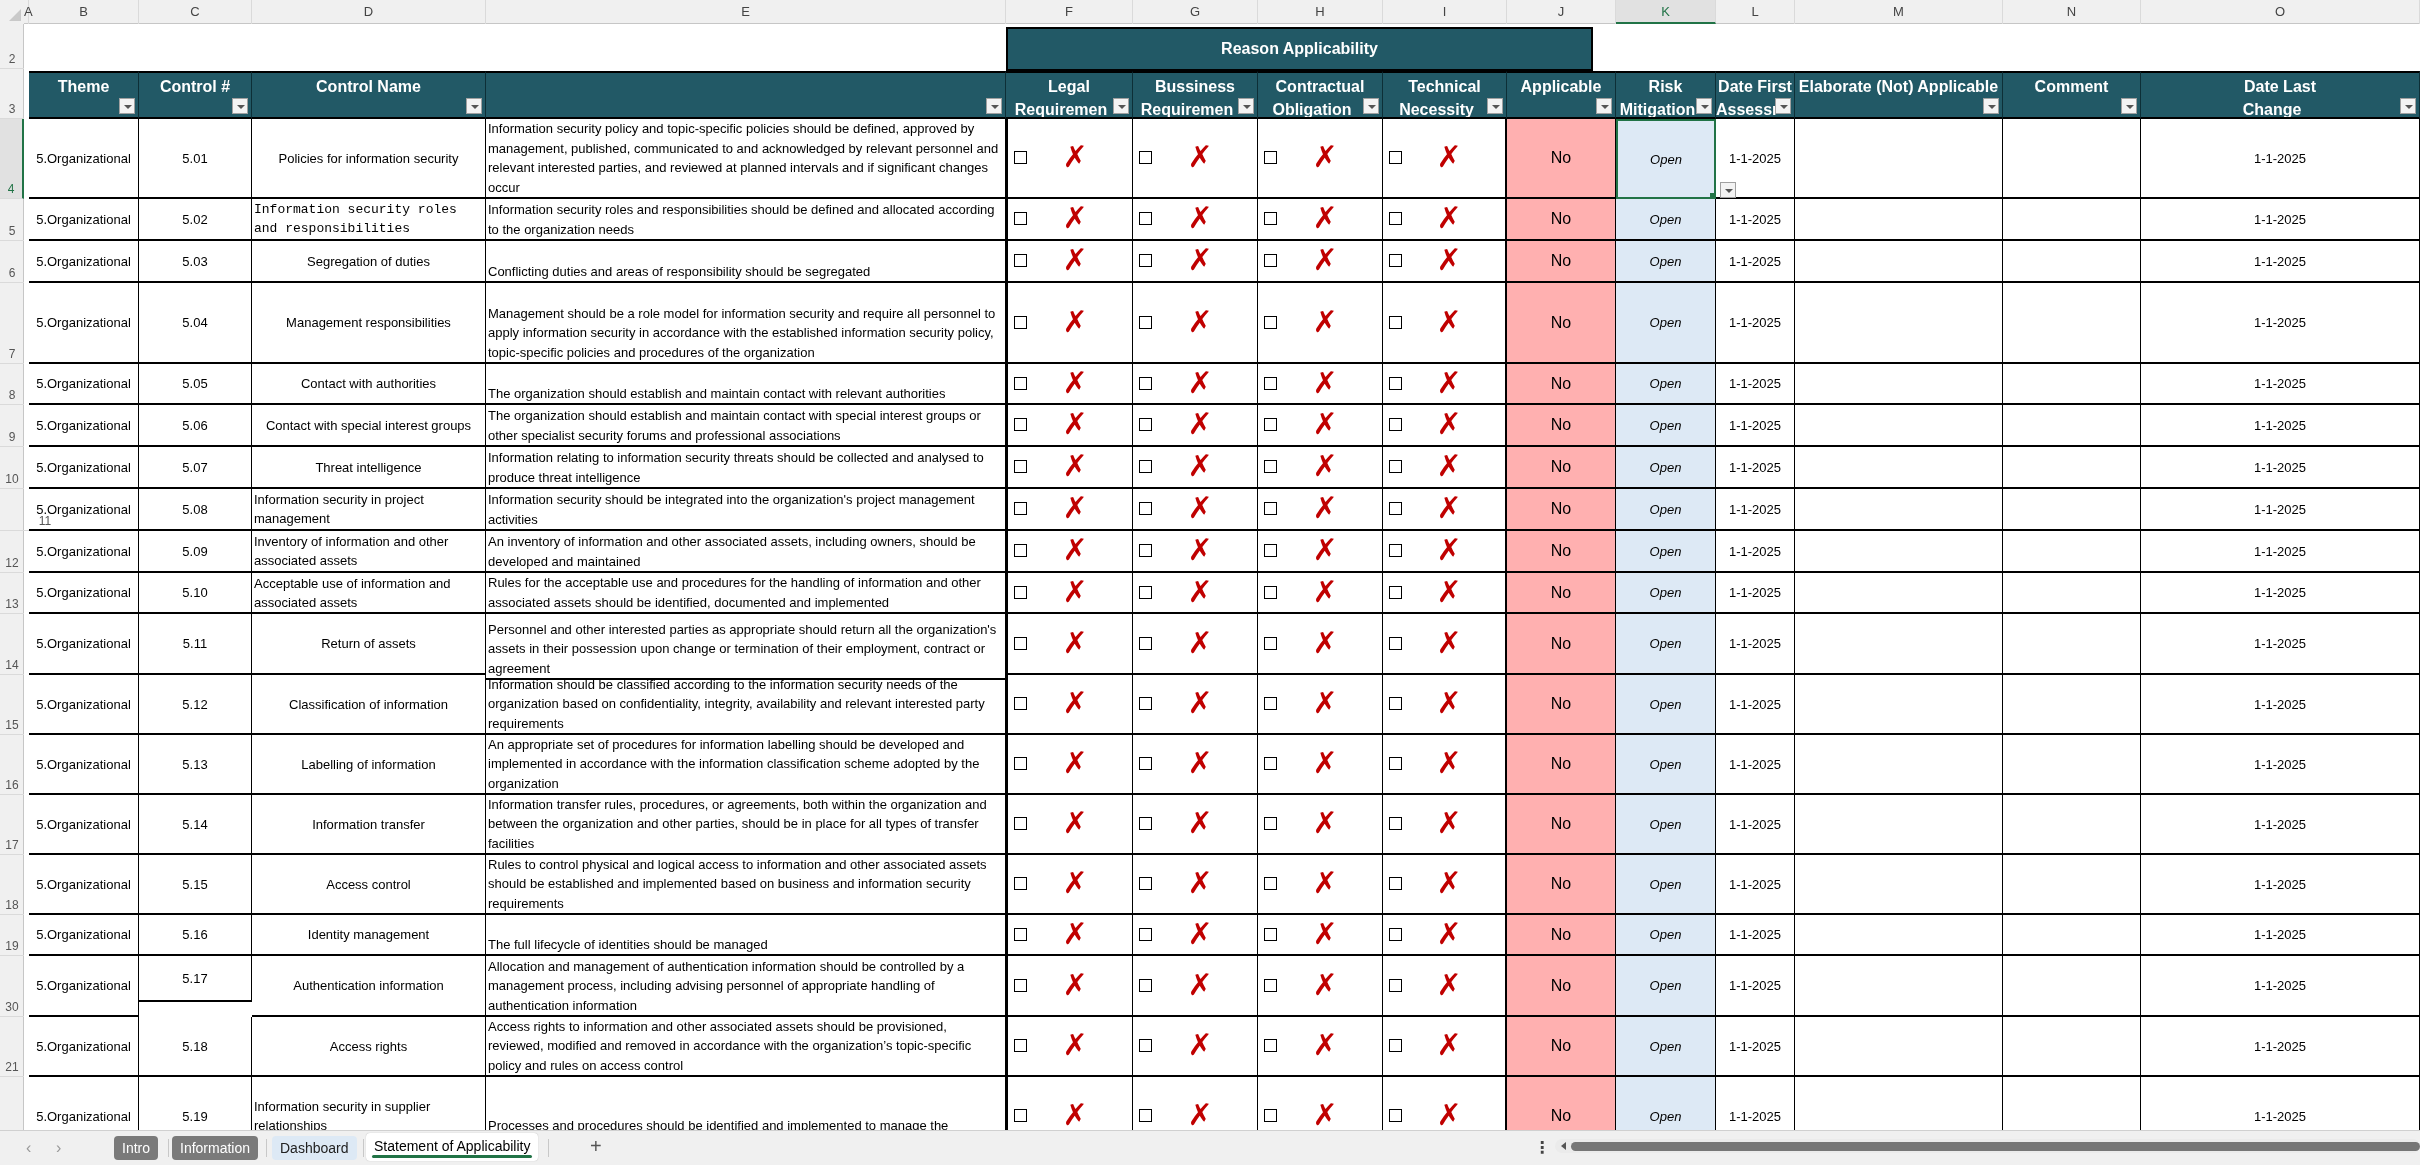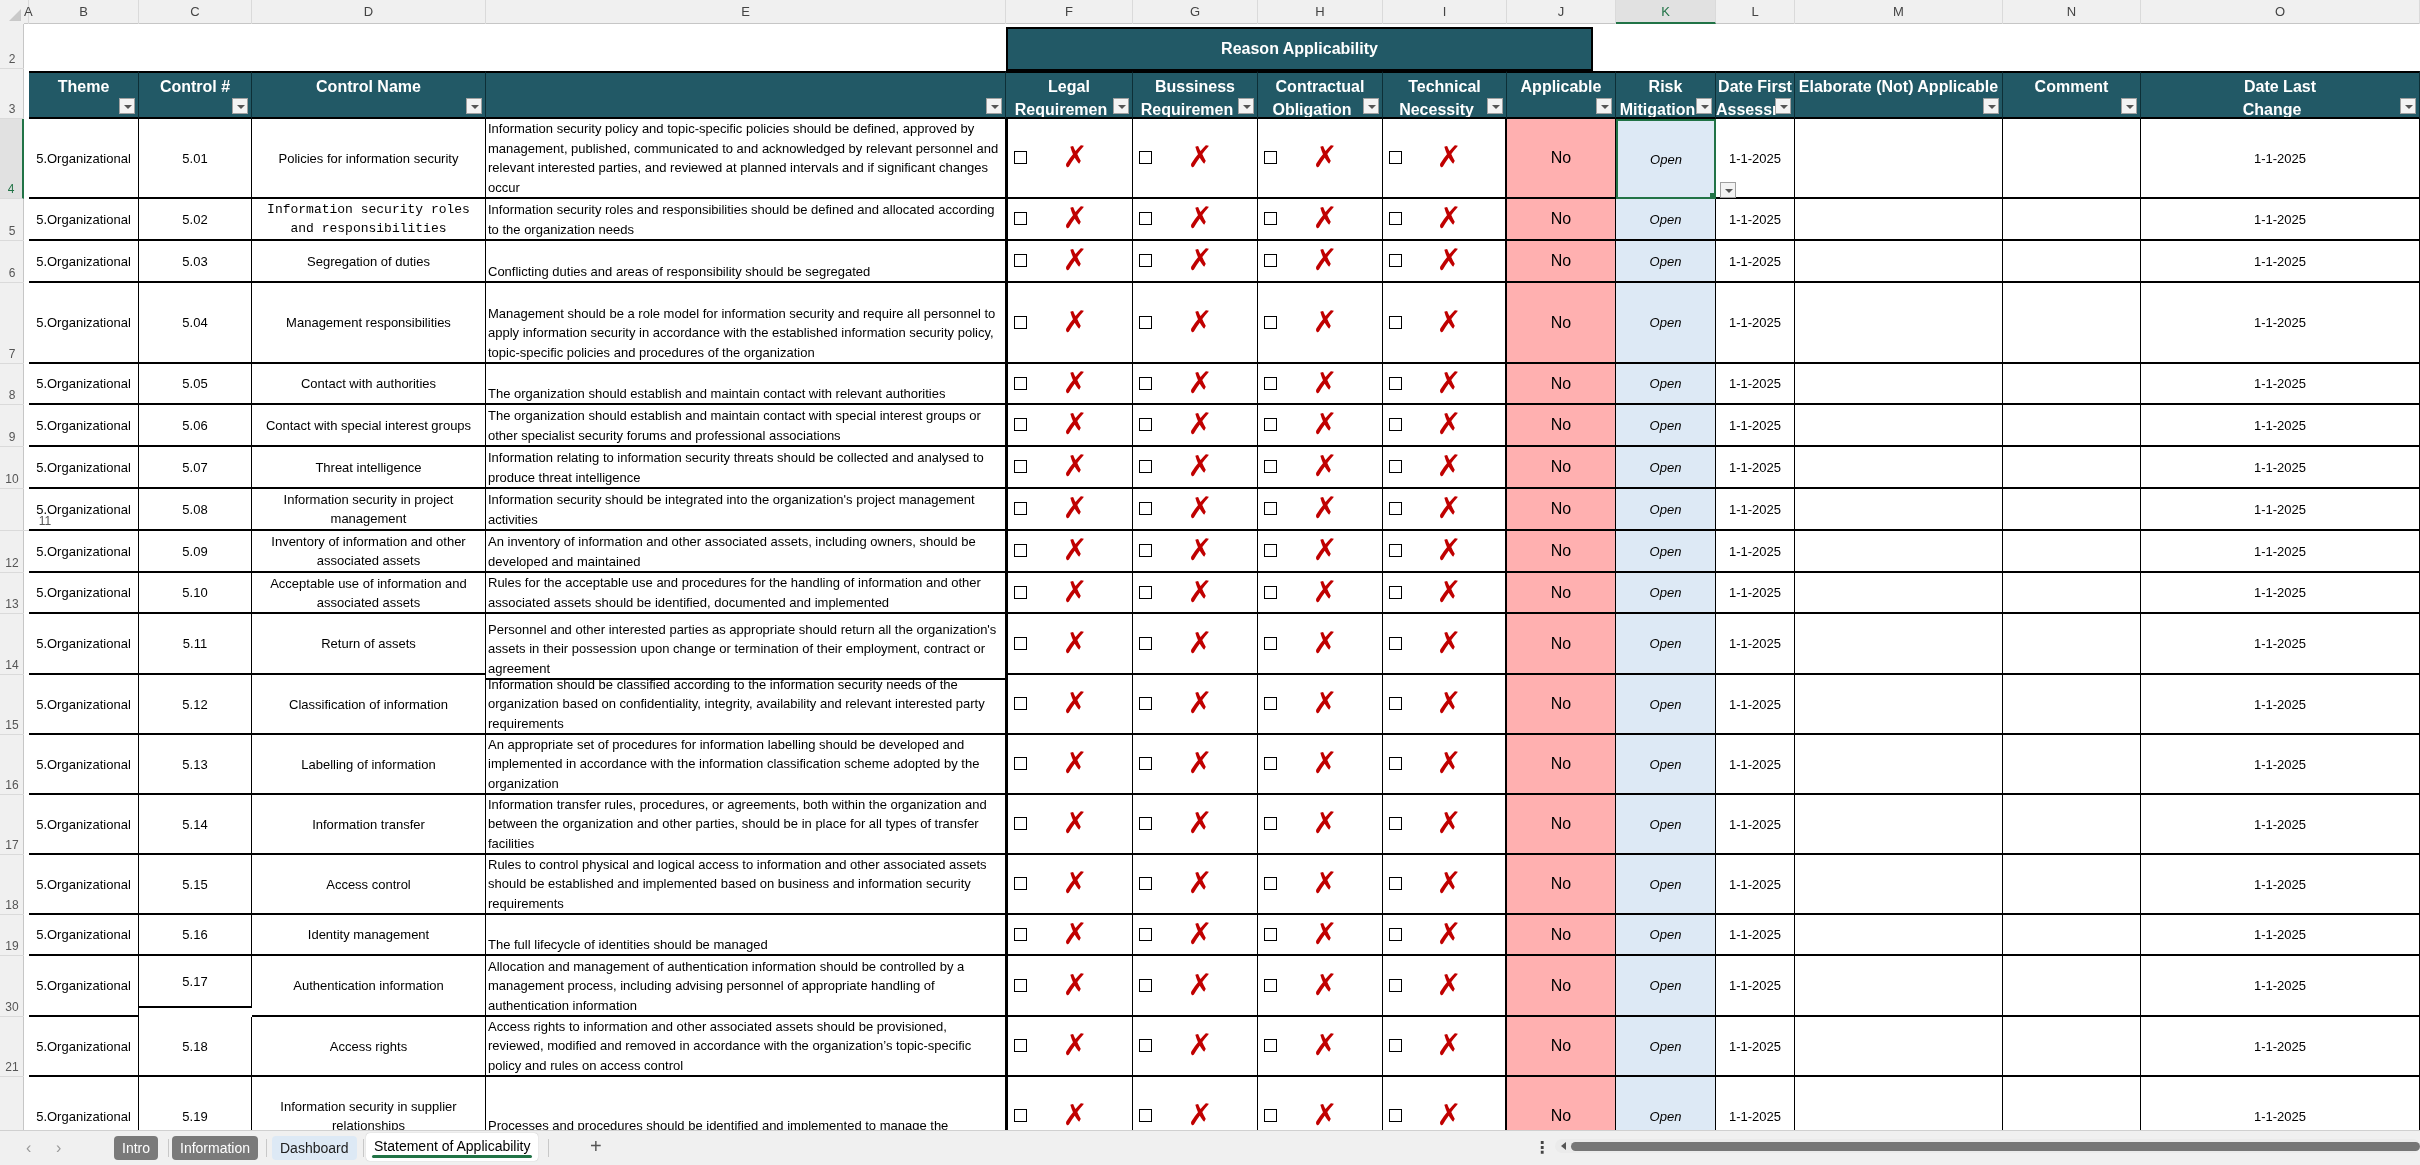--- a/index.html
+++ b/index.html
@@ -28,21 +28,21 @@
   .hdr { background: #225966; color: #ffffff; font-weight: bold; font-size: 16px; text-align: center;
     border-right: 1px solid #0d2f37; border-bottom: 2px solid #000; border-top: 2px solid #000; }
   .hdr .hl1 { position: absolute; left: 0; right: 0; top: 3px; line-height: 22px; }
   .hdr .hl2 { position: absolute; left: 0; right: 16px; top: 26px; line-height: 22px; white-space: nowrap; overflow: hidden; }
   .filter { position: absolute; right: 3px; bottom: 3px; width: 16px; height: 16px; background: #f3f3f3; border: 1px solid #a0a0a0; }
   .filter::after { content: ""; position: absolute; left: 4px; top: 6px; border-left: 4px solid transparent; border-right: 4px solid transparent; border-top: 4px solid #555; }
 
   .reasonhdr { background: #225966; color: #ffffff; font-weight: bold; font-size: 16px; text-align: center; line-height: 40px;
     border: 2px solid #000; }
 
-  .row-cell { border-right: 1px solid #000; border-bottom: 2px solid #000; display: flex; align-items: center; justify-content: center; text-align: center; padding: 0 2px; line-height: 19px; }
+  .row-cell { border-right: 1px solid #000; border-bottom: 2px solid #000; display: flex; align-items: center; justify-content: center; text-align: left; padding: 0 2px; line-height: 19px; }
   .ctl { border-right: 1px solid #000; border-bottom: 2px solid #000; padding: 0 2px; line-height: 19.5px; font-size: 13px; display: flex; flex-direction: column; justify-content: flex-end; text-align: left; }
 
   .chk { border-right: 1px solid #000; border-bottom: 2px solid #000; }
   .chk .box { position: absolute; left: 6px; top: 50%; margin-top: -7px; width: 13px; height: 13px; border: 1px solid #000; background: #fff; }
   .chk .x { position: absolute; left: 50%; top: 50%; transform: translate(-30%, -52%); color: #c00000; font-size: 30px; font-family: "DejaVu Sans", sans-serif; line-height: 30px; }
   .chk.first { border-left: 2px solid #000; }
   .chk.last { border-right: 2px solid #000; }
 
   .applic { background: #ffb0b0; border-right: 1px solid #000; border-bottom: 2px solid #000; display: flex; align-items: center; justify-content: center; font-size: 16px; }
   .risk { background: #dde9f5; border-right: 1px solid #000; border-bottom: 2px solid #000; display: flex; align-items: center; justify-content: center; font-size: 13px; font-style: italic; }
@@ -671,21 +671,21 @@
       </div>
       <div class="cell applic" style="left: 1483px; top: 891px; width: 109px; height: 41px;">No</div>
       <div class="cell risk" style="left: 1592px; top: 891px; width: 100px; height: 41px;">
         <span>Open</span>
       </div>
       <div class="cell date" style="left: 1692px; top: 891px; width: 79px; height: 41px;">1-1-2025</div>
       <div class="cell blank" style="left: 1771px; top: 891px; width: 208px; height: 41px;"></div>
       <div class="cell blank" style="left: 1979px; top: 891px; width: 138px; height: 41px;"></div>
       <div class="cell date" style="left: 2117px; top: 891px; width: 279px; height: 41px;">1-1-2025</div>
       <div class="cell row-cell" style="left: 5px; top: 932px; width: 110px; height: 61px;">5.Organizational</div>
-      <div class="cell row-cell" style="left: 115px; top: 932px; width: 113px; height: 52px;">5.17</div>
+      <div class="cell row-cell" style="left: 115px; top: 932px; width: 113px; height: 46px;">5.17</div>
       <div class="cell row-cell" style="left: 228px; top: 932px; width: 234px; height: 61px;">Authentication information</div>
       <div class="cell ctl" style="left: 462px; top: 932px; width: 520px; height: 61px;">
         <span>Allocation and management of authentication information should be controlled by a management process, including advising personnel of appropriate handling of authentication information</span>
       </div>
       <div class="cell chk first" style="left: 982px; top: 932px; width: 127px; height: 61px;">
         <div class="box"></div>
         <span class="x">✗</span>
       </div>
       <div class="cell chk" style="left: 1109px; top: 932px; width: 125px; height: 61px;">
         <div class="box"></div>

